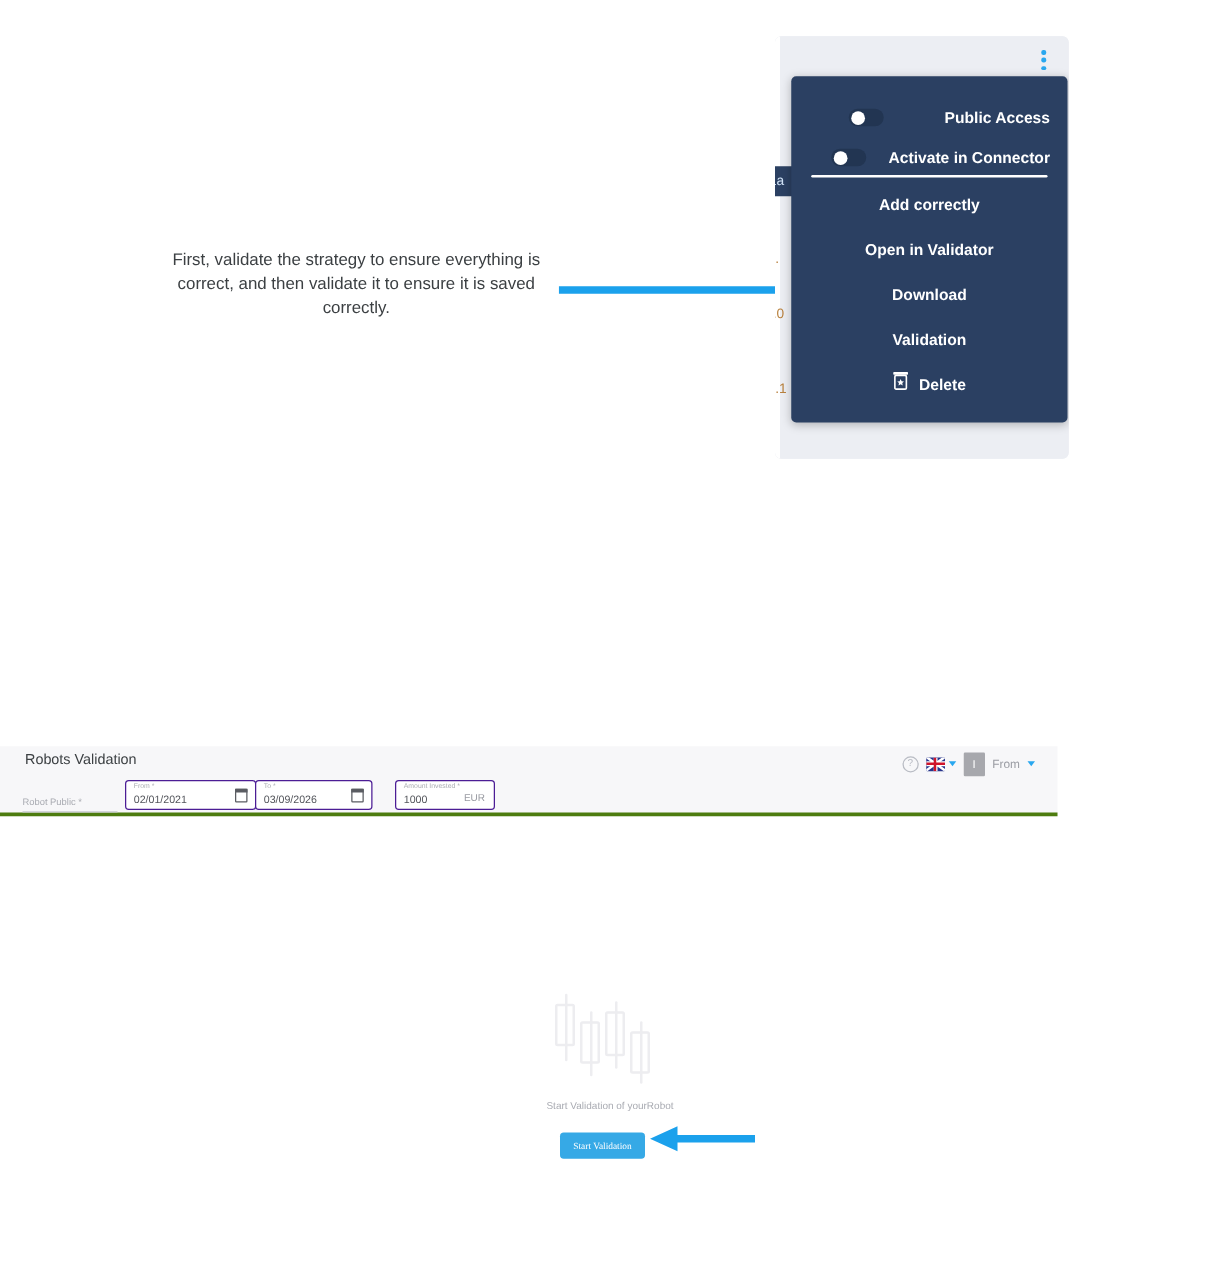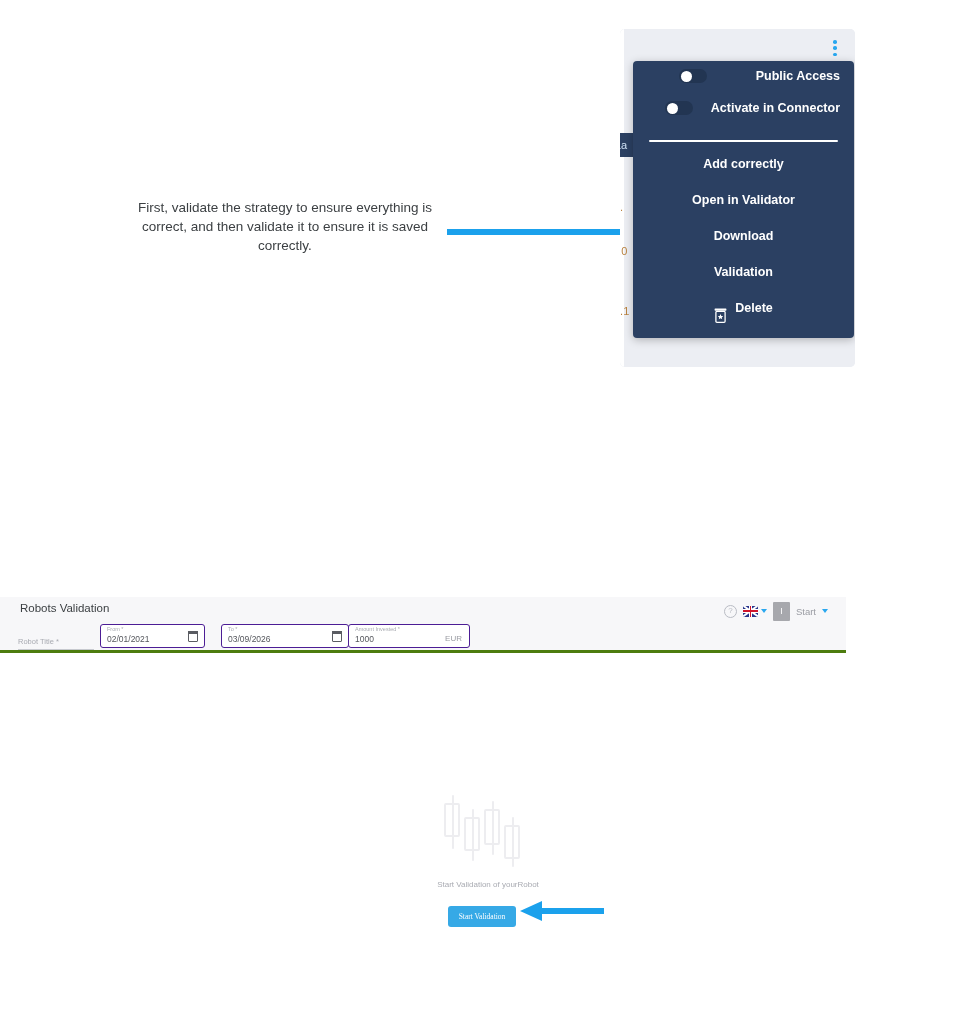--- a/index.html
+++ b/index.html
@@ -123,21 +123,21 @@
     top: 32px;
     width: 221px;
     background: #2b4062;
     border-radius: 4px;
     padding: 8px 0 12px 0;
     box-sizing: border-box;
     box-shadow: 0 2px 8px rgba(0,0,0,0.25);
   }
   .menu-toggle-row {
     display: flex;
-    align-items: flex-start;
+    align-items: flex-end;
     height: 32px;
     padding: 0 14px 0 12px;
     box-sizing: border-box;
     cursor: pointer;
   }
   .toggle {
     position: relative;
     width: 28px;
     height: 14px;
     border-radius: 8px;
@@ -178,21 +178,21 @@
     text-align: center;
     color: #ffffff;
     font-size: 12.5px;
     font-weight: bold;
     font-family: "Liberation Sans", sans-serif;
     cursor: pointer;
     white-space: nowrap;
   }
   .menu-item-delete {
     display: flex;
-    align-items: center;
+    align-items: flex-start;
     justify-content: center;
     gap: 8px;
   }
   .trash-icon {
     width: 13px;
     height: 15px;
     position: relative;
     flex: 0 0 auto;
   }
 
@@ -368,22 +368,22 @@
     cursor: pointer;
   }
   .cal-icon::before {
     content: "";
     position: absolute;
     left: -1.2px; right: -1.2px; top: -1.2px;
     height: 3px;
     background: #5a5c62;
   }
   .field-from { left: 100px; width: 105px; }
-  .field-to   { left: 221px; width: 128px; }
-  .field-amt  { left: 316px; width: 122px; margin-left: 32px; }
+  .field-to   { left: 204px; width: 94px; }
+  .field-amt  { left: 316px; width: 80px; }
 
   
   .empty-state {
     position: absolute;
     left: 0;
     top: 795px;
     width: 964px;
     text-align: center;
   }
   .candles {
@@ -498,29 +498,29 @@
         <i class="d1"></i>
           <i class="d2"></i>
           <i class="h"></i>
           <i class="v"></i>
           <i class="hr"></i>
           <i class="vr"></i>
       </span>
       <span class="caret"></span>
     </div>
     <div class="avatar">I</div>
-    <div class="user-name">Start</div>
+    <div class="user-name">From</div>
     <span class="caret"></span>
   </div>
 </div>
 
 <div class="form-row">
 
   <div class="field-title">
-    <span class="ph">Robot Title *</span>
+    <span class="ph">Robot Public *</span>
   </div>
 
   <div class="field-box field-from">
     <span class="lbl">From *</span>
     <span class="val">02/01/2021</span>
     <span class="cal-icon"></span>
   </div>
 
   <div class="field-box field-to">
     <span class="lbl">To *</span>

